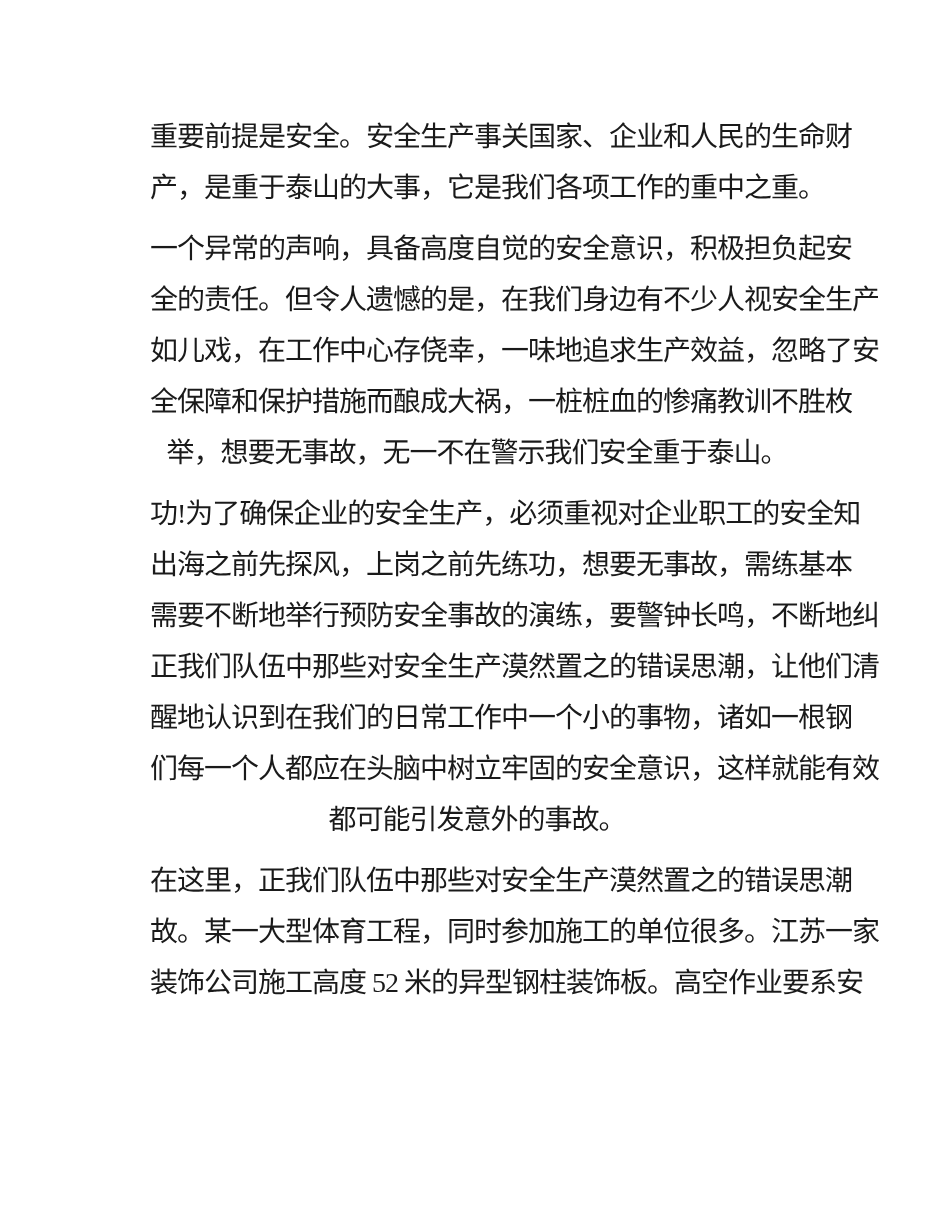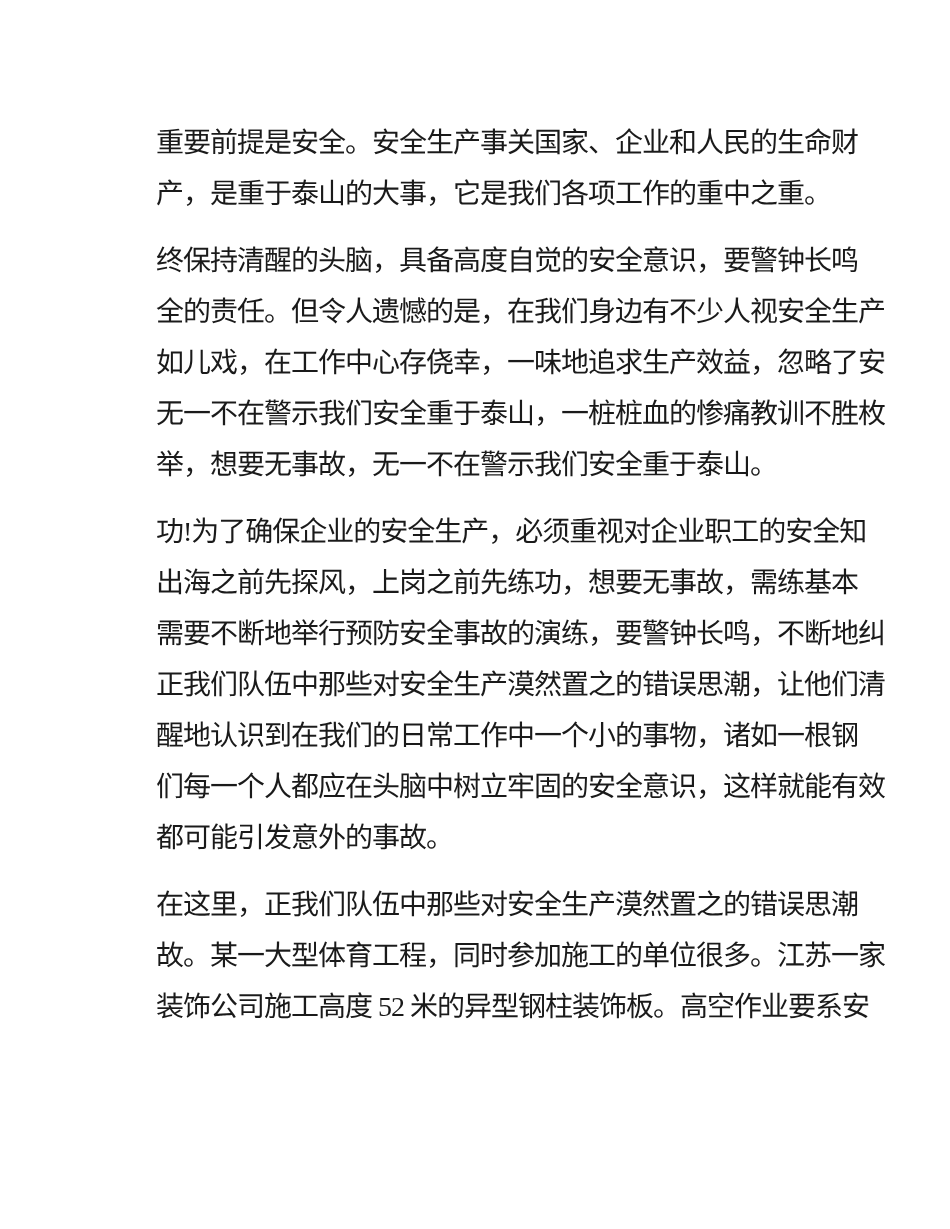--- a/index.html
+++ b/index.html
@@ -15,22 +15,23 @@
   .page {
     box-sizing: border-box;
     width: 950px;
     height: 1229px;
     background: #ffffff;
     padding: 101px 136px 0 140px;
     font-family: "Liberation Serif", "DejaVu Serif", serif;
     color: #1a1a1a;
   }
   .paragraph {
-    margin: 16px;
+    margin: 10px;
     padding: 0;
+    text-align: center;
   }
   .text-line {
     font-size: 28px;
     line-height: 51px;
     height: 51px;
     letter-spacing: -1px;
     white-space: nowrap;
     text-rendering: optimizeLegibility;
   }
 </style>
@@ -38,24 +39,24 @@
 <body>
 
 <div class="page">
 
   <div class="paragraph">
     <div class="text-line">重要前提是安全。安全生产事关国家、企业和人民的生命财</div>
     <div class="text-line">产，是重于泰山的大事，它是我们各项工作的重中之重。</div>
   </div>
 
   <div class="paragraph">
-    <div class="text-line">终保持清醒的头脑，具备高度自觉的安全意识，要警钟长鸣</div>
+    <div class="text-line">一个异常的声响，具备高度自觉的安全意识，积极担负起安</div>
     <div class="text-line">全的责任。但令人遗憾的是，在我们身边有不少人视安全生产</div>
     <div class="text-line">如儿戏，在工作中心存侥幸，一味地追求生产效益，忽略了安</div>
-    <div class="text-line">无一不在警示我们安全重于泰山，一桩桩血的惨痛教训不胜枚</div>
+    <div class="text-line">全保障和保护措施而酿成大祸，一桩桩血的惨痛教训不胜枚</div>
     <div class="text-line">举，想要无事故，无一不在警示我们安全重于泰山。</div>
   </div>
 
   <div class="paragraph">
     <div class="text-line">功!为了确保企业的安全生产，必须重视对企业职工的安全知</div>
     <div class="text-line">出海之前先探风，上岗之前先练功，想要无事故，需练基本</div>
     <div class="text-line">需要不断地举行预防安全事故的演练，要警钟长鸣，不断地纠</div>
     <div class="text-line">正我们队伍中那些对安全生产漠然置之的错误思潮，让他们清</div>
     <div class="text-line">醒地认识到在我们的日常工作中一个小的事物，诸如一根钢</div>
     <div class="text-line">们每一个人都应在头脑中树立牢固的安全意识，这样就能有效</div>

